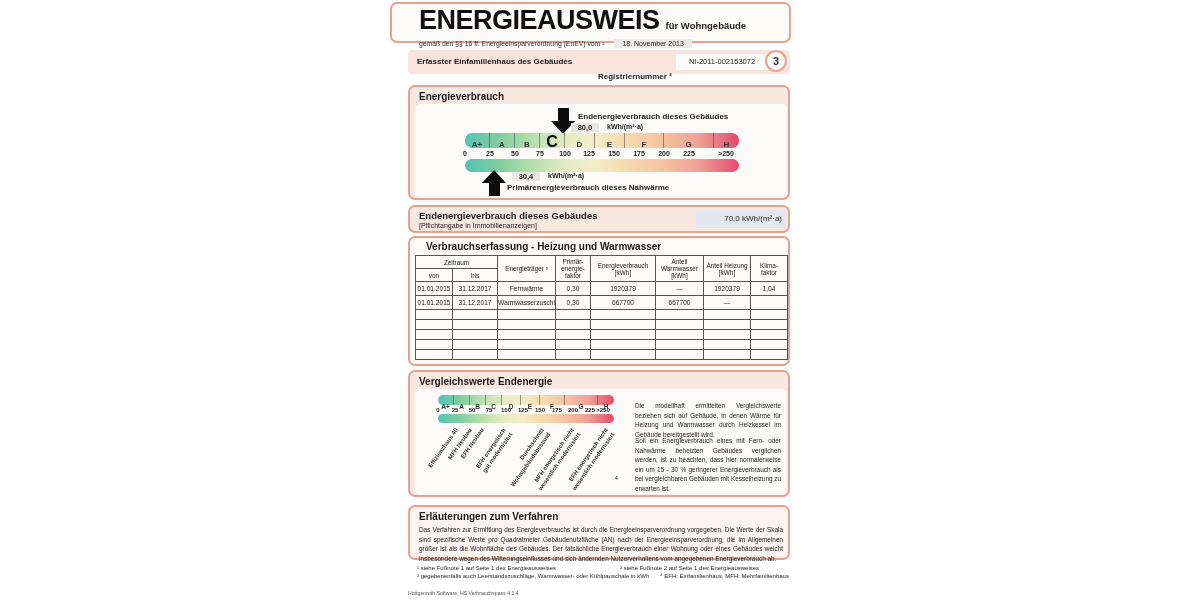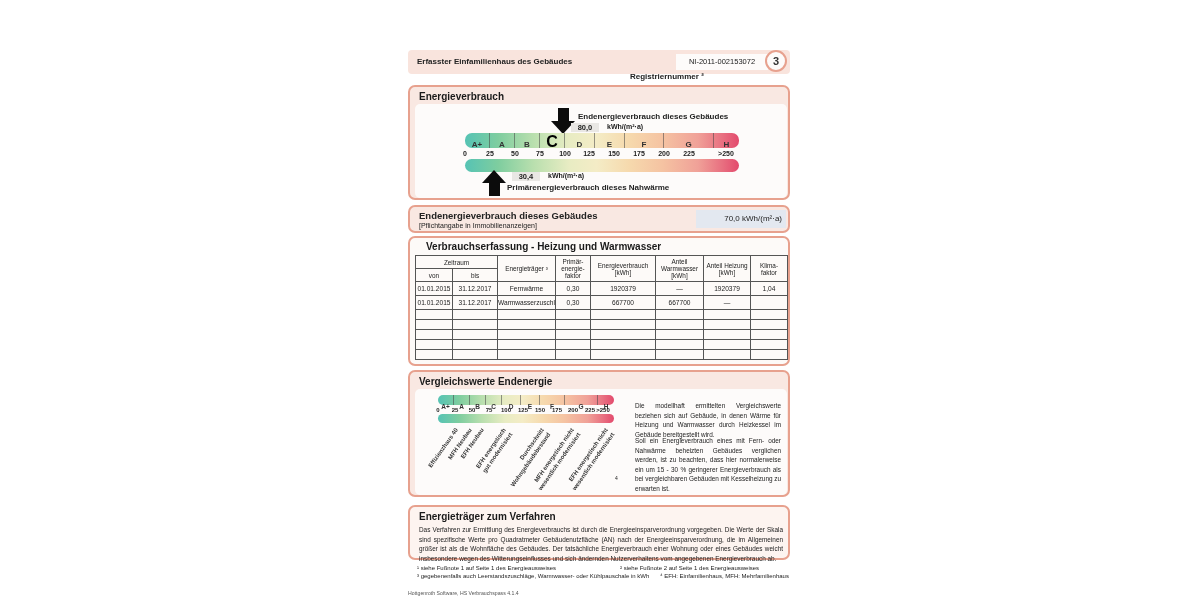--- a/index.html
+++ b/index.html
@@ -53,24 +53,32 @@
 
   .para { font-size:6.4px; line-height:1.5; text-align:justify; color:#222; }
   .fnote { position:absolute; font-size:6px; color:#222; }
   .footer { position:absolute; font-size:5.2px; color:#555; }
 </style>
 </head>
 <body>
 
 <div id="canvas">
 
+  <div class="pbox" style="left:390px; top:2px; width:401px; height:41px; background:#fdfbfa;">
+    <div class="abs" style="left:27px; top:1px; white-space:nowrap;">
+      <span class="title">ENERGIEAUSWEIS</span><span class="subtitle">für Wohngebäude</span>
+    </div>
+    <div class="abs" style="left:27px; top:28px; white-space:nowrap;">
+      <span class="lawline">gemäß den §§ 16 ff. Energieeinsparverordnung (EnEV) vom ¹</span><span class="datebox">18. November 2013</span>
+    </div>
+  </div>
 
   <div class="abs" style="left:408px; top:50px; width:382px; height:24px; background:#f9e4dd; border-radius:4px;">
     <span class="abs small-b" style="left:9px; top:7px;">Erfasster Einfamilienhaus des Gebäudes</span>
-    <span class="abs small-b" style="left:190px; top:22px;margin-left:32px;">Registriernummer ²</span>
+    <span class="abs small-b" style="left:190px; top:22px;">Registriernummer ²</span>
     <span class="abs" style="left:268px; top:4px; width:92px; height:16px; background:#fdfbfa; font-size:7.5px; text-align:center; line-height:16px;">NI-2011-002153072</span>
   </div>
   <div class="pagecircle" style="left:765px; top:50px;">3</div>
 
   <div class="pbox" style="left:408px; top:85px; width:382px; height:115px;">
     <div class="abs h1" style="left:9px; top:4px;">Energieverbrauch</div>
     <div class="whitebox" style="left:5px; top:17px; width:372px; height:94px;">
 
       <div class="arrow-shaft" style="left:143px; top:4px; width:11px; height:13px;"></div>
       <div class="arrow-head-down" style="left:136px; top:17px;"></div>
@@ -294,21 +302,21 @@
           <span>wesentlich modernisiert</span>
         </div>
       <span class="abs" style="left:200px; top:86px; font-size:5px;">4</span>
 
       <div class="abs para" style="left:220px; top:12px; width:146px;">Die modellhaft ermittelten Vergleichswerte beziehen sich auf Gebäude, in denen Wärme für Heizung und Warmwasser durch Heizkessel im Gebäude bereitgestellt wird.</div>
       <div class="abs para" style="left:220px; top:47px; width:146px;">Soll ein Energieverbrauch eines mit Fern- oder Nahwärme beheizten Gebäudes verglichen werden, ist zu beachten, dass hier normalerweise ein um 15 - 30 % geringerer Energieverbrauch als bei vergleichbaren Gebäuden mit Kesselheizung zu erwarten ist.</div>
     </div>
   </div>
 
   <div class="pbox" style="left:408px; top:505px; width:382px; height:55px; background:#fdf4f0;">
-    <div class="abs h1" style="left:9px; top:4px;">Energieträger zum Verfahren</div>
+    <div class="abs h1" style="left:9px; top:4px;">Erläuterungen zum Verfahren</div>
     <div class="abs para" style="left:9px; top:18px; width:364px;">Das Verfahren zur Ermittlung des Energieverbrauchs ist durch die Energieeinsparverordnung vorgegeben. Die Werte der Skala sind spezifische Werte pro Quadratmeter Gebäudenutzfläche (AN) nach der Energieeinsparverordnung, die im Allgemeinen größer ist als die Wohnfläche des Gebäudes. Der tatsächliche Energieverbrauch einer Wohnung oder eines Gebäudes weicht insbesondere wegen des Witterungseinflusses und sich ändernden Nutzerverhaltens vom angegebenen Energieverbrauch ab.</div>
   </div>
 
   <span class="fnote" style="left:417px; top:565px;">¹  siehe Fußnote 1 auf Seite 1 des Energieausweises</span>
   <span class="fnote" style="left:620px; top:565px;">²  siehe Fußnote 2 auf Seite 1 des Energieausweises</span>
   <span class="fnote" style="left:417px; top:573px;">³  gegebenenfalls auch Leerstandszuschläge, Warmwasser- oder Kühlpauschale in kWh</span>
   <span class="fnote" style="left:660px; top:573px;">⁴  EFH: Einfamilienhaus, MFH: Mehrfamilienhaus</span>
 
   <span class="footer" style="left:408px; top:590px;">Hottgenroth Software, HS Verbrauchspass 4.1.4</span>
 

